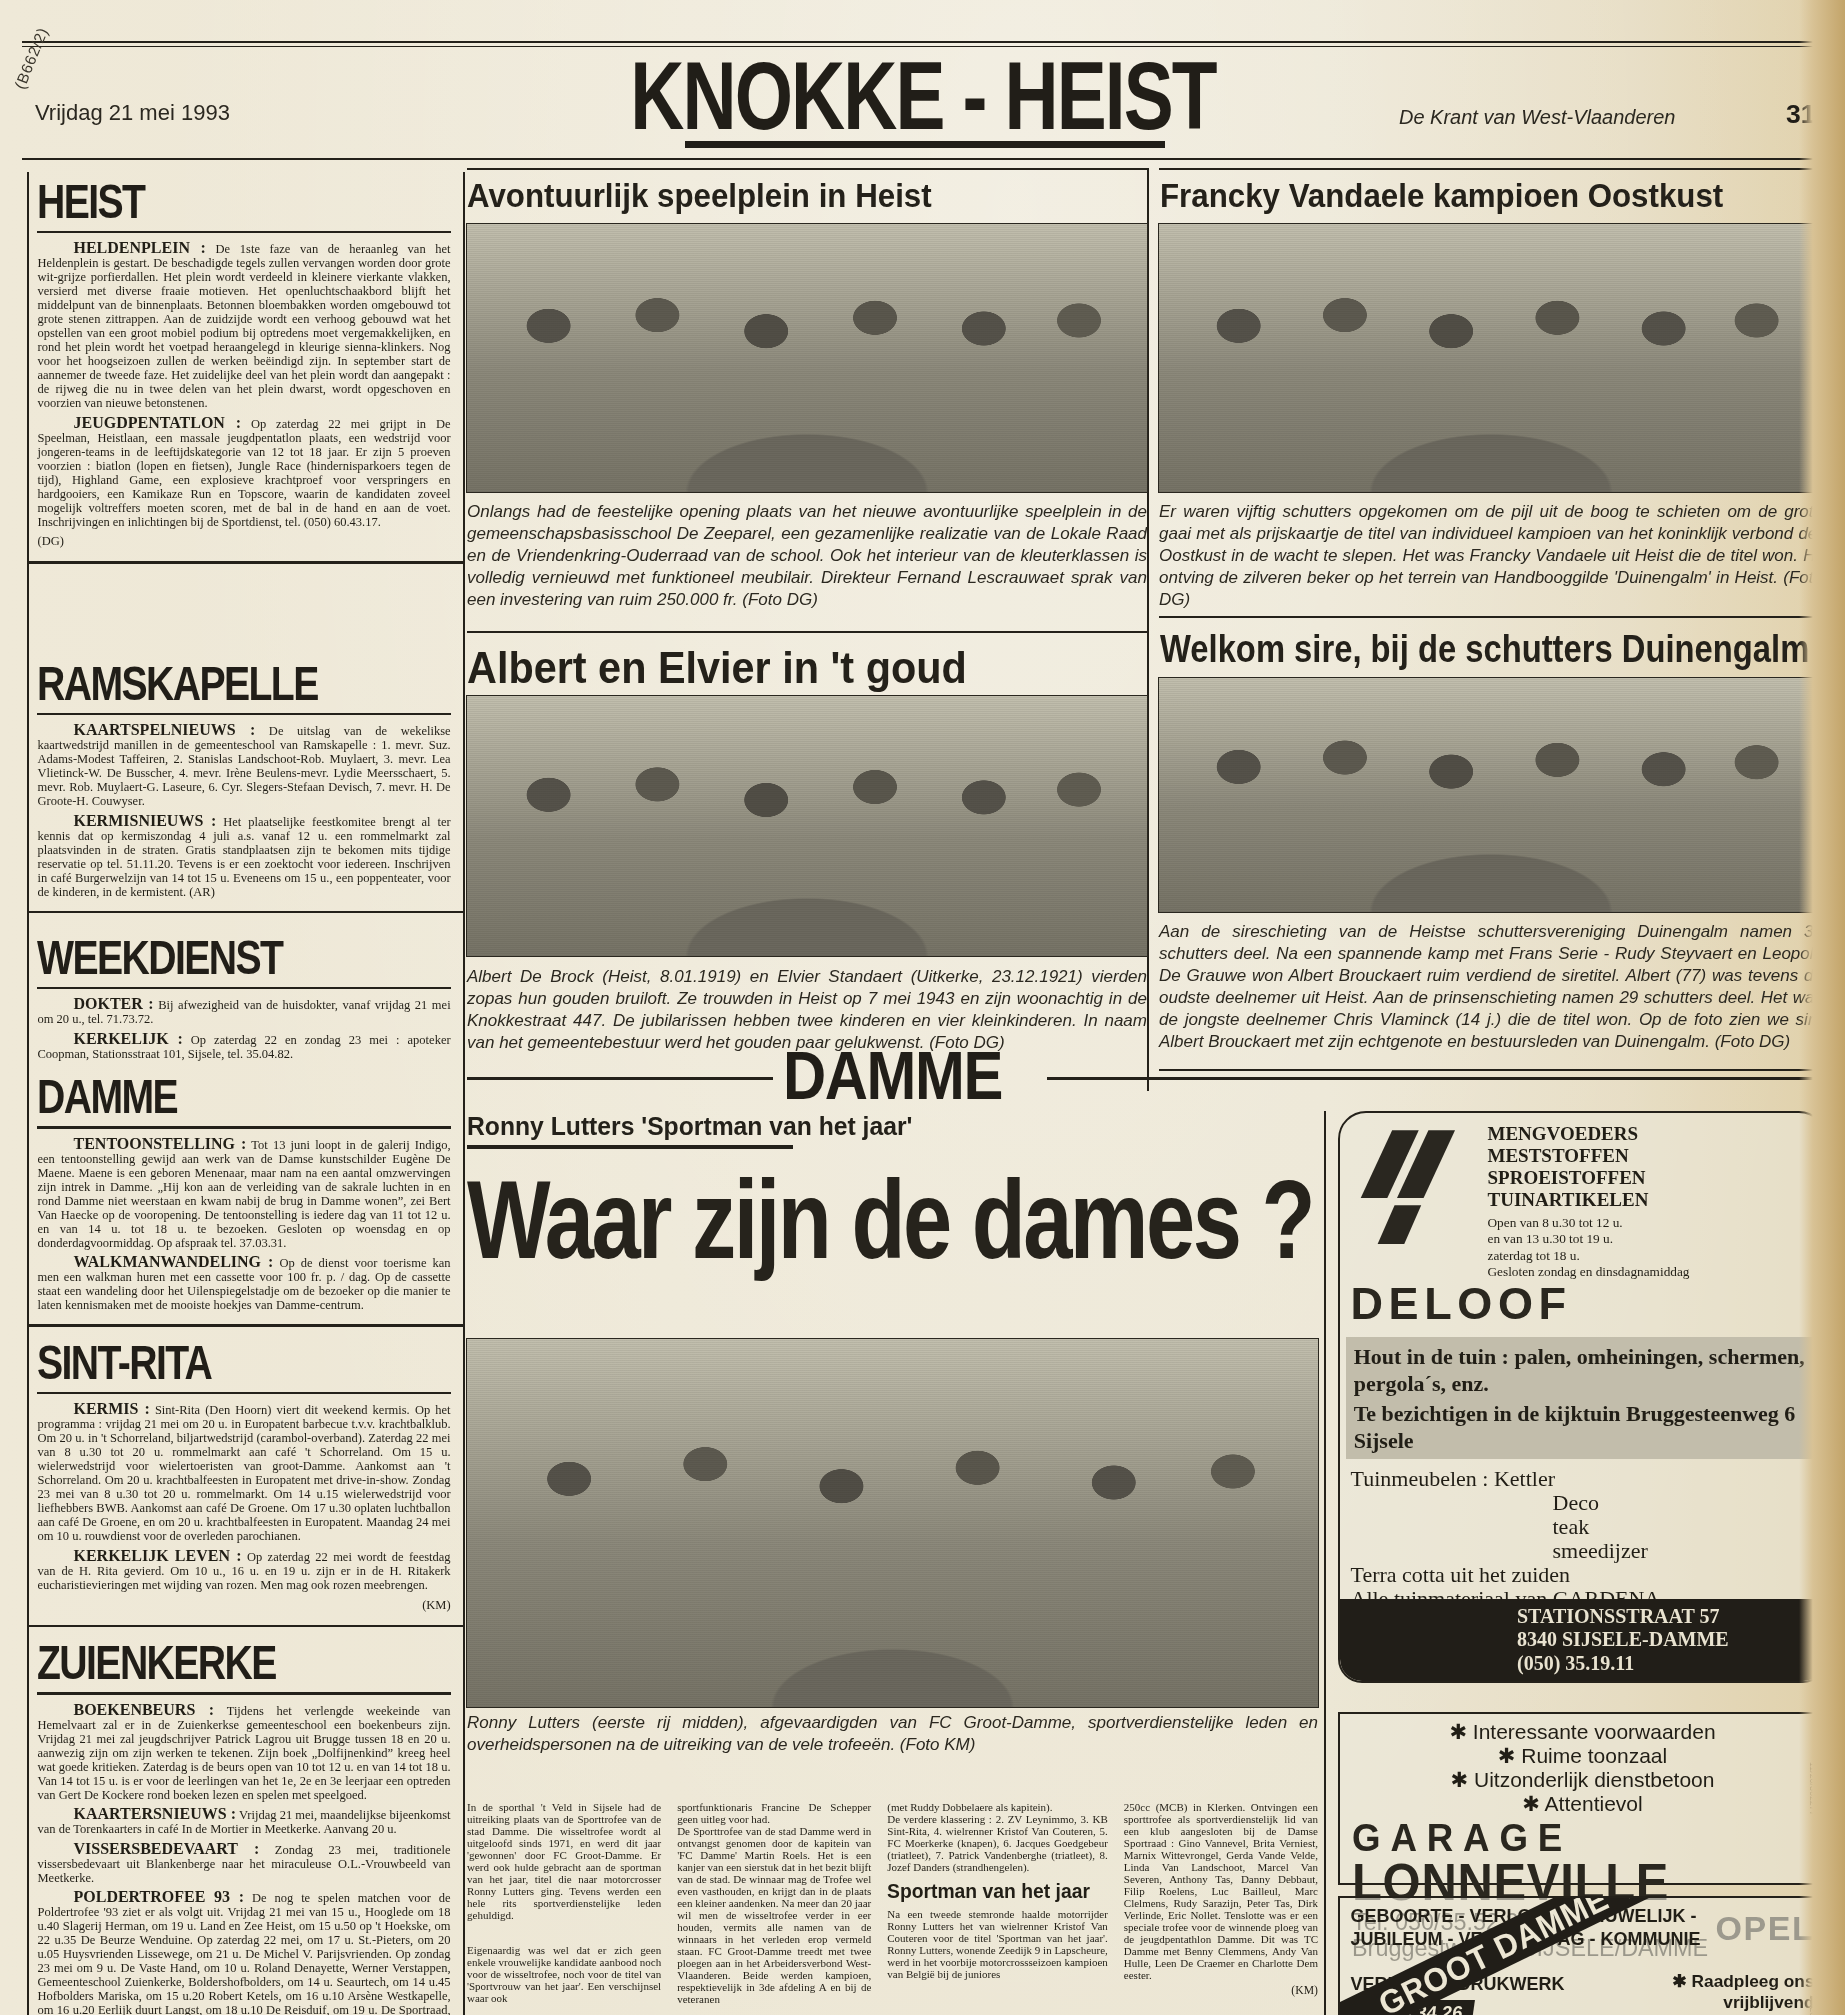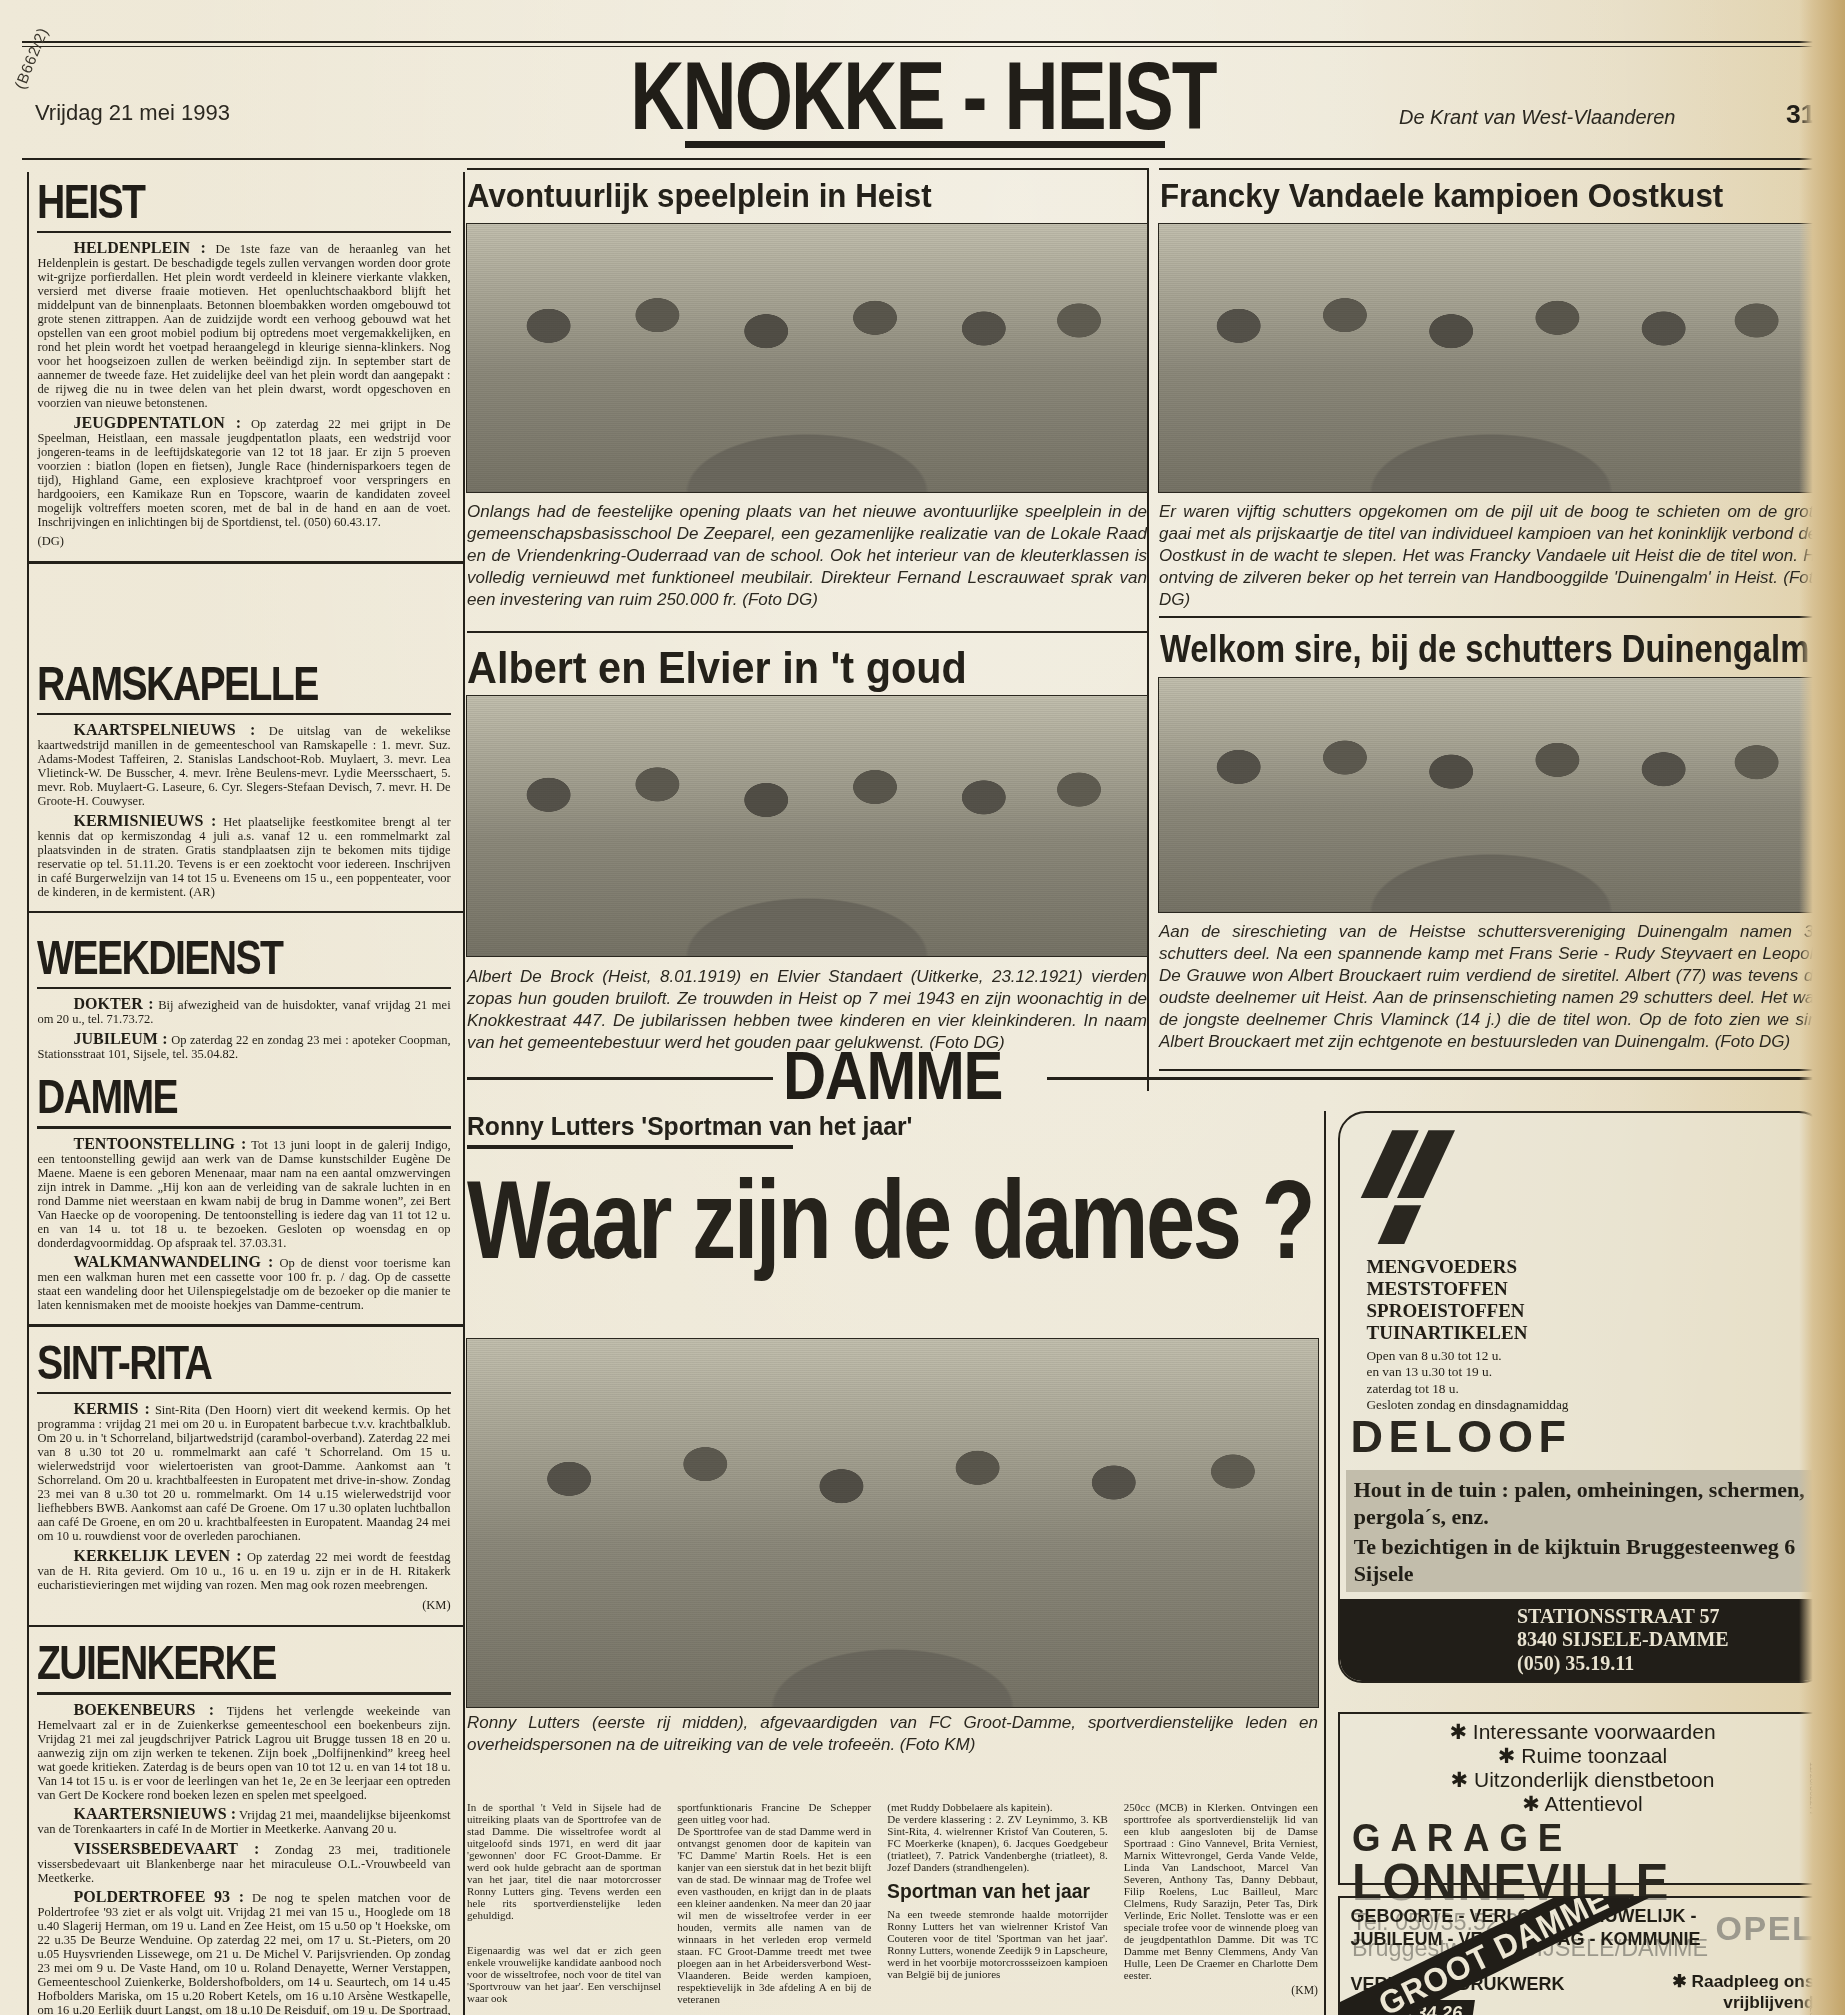--- a/index.html
+++ b/index.html
@@ -103,21 +103,21 @@
   .artcols .col{flex:1 1 0;font-size:11px;line-height:12px;}
   .artcols p{margin:0 0 4px 0;}
   .lead{font-weight:normal;}
   .subhead{font-family:"Liberation Sans",sans-serif;font-weight:bold;font-size:21px;line-height:1.1;margin:6.4px 0 5.6px 0;transform:scaleX(.92);transform-origin:left;white-space:nowrap;}
   .flow{white-space:pre-line;}
   .sign-right{text-align:right;font-size:11.7px;margin-top:10.5px;}
 
   
   .adbox{position:absolute;border:2.4px solid #24211a;background:rgba(235,231,216,.6);}
   .deloof{border-radius:28px 28px 24px 24px;overflow:hidden;}
-  .deloof-head{display:flex;padding:9.7px 8px 0 10.5px;flex-direction:column;}
+  .deloof-head{display:flex;padding:9.7px 8px 0 10.5px;}
   .deloof-logo{width:121px;height:133px;flex:0 0 121px;}
   .deloof-htxt{margin-left:16px;}
   .deloof-bold{font-weight:bold;font-size:19px;line-height:22px;}
   .deloof-small{font-size:13.3px;line-height:16.5px;margin-top:4px;}
   .deloof-name{
     font-family:"Liberation Sans",sans-serif;font-weight:900;font-size:45px;letter-spacing:5.6px;
     margin:0.8px 0 0 10.5px;line-height:1;color:#2a271f;
   }
   .deloof-grey{background:#c2bdab;margin:10.5px 6.4px 0 6.4px;padding:5.6px 7.3px;font-weight:bold;font-size:22px;line-height:27px;}
   .deloof-grey .g2{margin-top:3.2px;}
@@ -185,21 +185,21 @@
         <div class="lc-rule"></div>
         <p class="lc-item just"><b class="lc-lbl">KAARTSPELNIEUWS :</b> <span>De uitslag van de wekelikse kaartwedstrijd manillen in de gemeenteschool van Ramskapelle : 1. mevr. Suz. Adams-Modest Taffeiren, 2. Stanislas Landschoot-Rob. Muylaert, 3. mevr. Lea Vlietinck-W. De Busscher, 4. mevr. Irène Beulens-mevr. Lydie Meersschaert, 5. mevr. Rob. Muylaert-G. Laseure, 6. Cyr. Slegers-Stefaan Devisch, 7. mevr. H. De Groote-H. Couwyser.</span></p>
         <p class="lc-item just"><b class="lc-lbl">KERMISNIEUWS :</b> <span>Het plaatselijke feestkomitee brengt al ter kennis dat op kermiszondag 4 juli a.s. vanaf 12 u. een rommelmarkt zal plaatsvinden in de straten. Gratis standplaatsen zijn te bekomen mits tijdige reservatie op tel. 51.11.20. Tevens is er een zoektocht voor iedereen. Inschrijven in café Burgerwelzijn van 14 tot 15 u. Eveneens om 15 u., een poppenteater, voor de kinderen, in de kermistent. (AR)</span></p>
       </div>
       <div class="lc-sep"></div>
 
       <div>
         <div class="lc-title mt50">WEEKDIENST</div>
         <div class="lc-rule"></div>
         <p class="lc-item just"><b class="lc-lbl">DOKTER :</b> <span>Bij afwezigheid van de huisdokter, vanaf vrijdag 21 mei om 20 u., tel. 71.73.72.</span></p>
-        <p class="lc-item just"><b class="lc-lbl">JUBILEUM :</b> <span>Op zaterdag 22 en zondag 23 mei : apoteker Coopman, Stationsstraat 101, Sijsele, tel. 35.04.82.</span></p>
+        <p class="lc-item just"><b class="lc-lbl">KERKELIJK :</b> <span>Op zaterdag 22 en zondag 23 mei : apoteker Coopman, Stationsstraat 101, Sijsele, tel. 35.04.82.</span></p>
       </div>
 
       <div>
         <div class="lc-title mt28">DAMME</div>
         <div class="lc-rule"></div>
         <p class="lc-item just"><b class="lc-lbl">TENTOONSTELLING :</b> <span>Tot 13 juni loopt in de galerij Indigo, een tentoonstelling gewijd aan werk van de Damse kunstschilder Eugène De Maene. Maene is een geboren Menenaar, maar nam na een aantal omzwervingen zijn intrek in Damme. „Hij kon aan de verleiding van de sakrale luchten in en rond Damme niet weerstaan en kwam nabij de brug in Damme wonen”, zei Bert Van Haecke op de vooropening. De tentoonstelling is iedere dag van 11 tot 12 u. en van 14 u. tot 18 u. te bezoeken. Gesloten op woensdag en op donderdagvoormiddag. Op afspraak tel. 37.03.31.</span></p>
         <p class="lc-item just"><b class="lc-lbl">WALKMANWANDELING :</b> <span>Op de dienst voor toerisme kan men een walkman huren met een cassette voor 100 fr. p. / dag. Op de cassette staat een wandeling door het Uilenspiegelstadje om de bezoeker op die manier te laten kennismaken met de mooiste hoekjes van Damme-centrum.</span></p>
       </div>
       <div class="lc-sep"></div>
 

